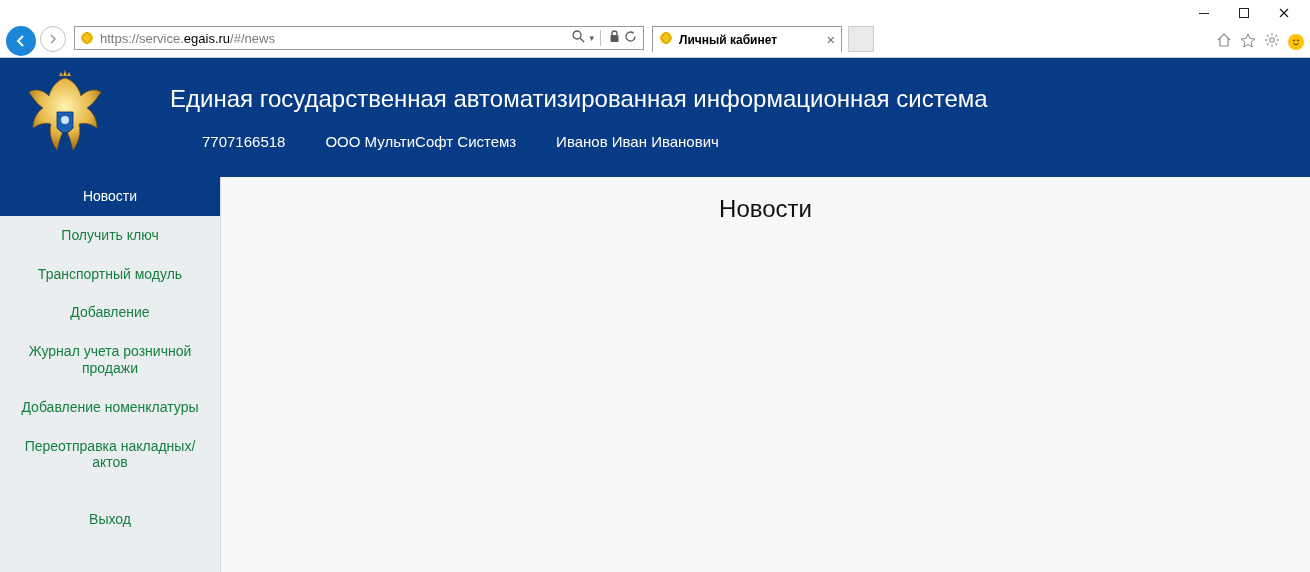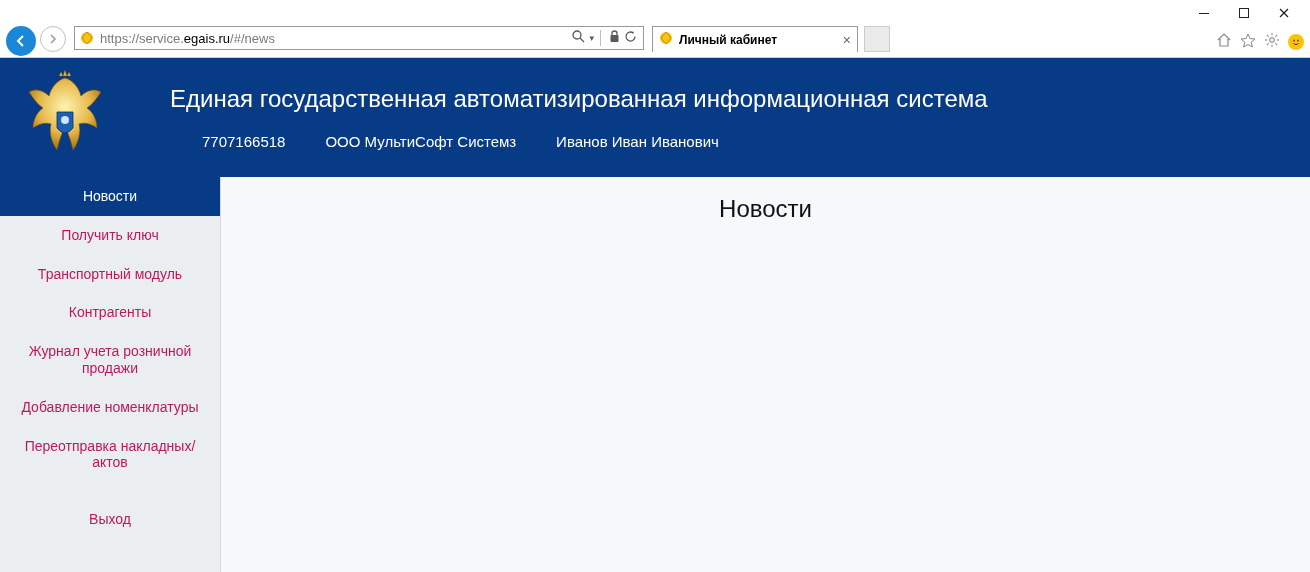--- a/index.html
+++ b/index.html
@@ -88,21 +88,21 @@
     font-size: 14px;
   }
   .url-sep {
     width: 1px;
     height: 16px;
     background: #c0c0c0;
     margin: 0 4px 0 2px;
   }
 
   .tab {
-    width: 206px;
+    width: 190px;
     height: 26px;
     border: 1px solid #9a9a9a;
     border-bottom: none;
     display: flex;
     align-items: center;
     padding: 0 6px;
     gap: 6px;
     background: #fff;
     margin-left: 4px;
     font-size: 12px;
@@ -168,21 +168,21 @@
     text-align: center;
   }
   .sidebar {
     width: 221px;
     background: #ebeef0;
     border-right: 1px solid #d8d8d8;
     font-size: 14px;
   }
   .sidebar-item {
     padding: 11px 16px;
-    color: #be185d;
+    color: #15803d;
     cursor: pointer;
     line-height: 1.2;
   }
   .sidebar-item.active {
     background: #083b85;
     color: #fff;
   }
   .content {
     flex: 1;
     background: #f7f8f9;
@@ -351,21 +351,21 @@
       <span>Иванов Иван Иванович</span>
     </div>
   </div>
 </div>
 
 <div class="page-body">
   <div class="sidebar">
     <div class="sidebar-item active"><span>Новости</span></div>
     <div class="sidebar-item"><span>Получить ключ</span></div>
     <div class="sidebar-item"><span>Транспортный модуль</span></div>
-    <div class="sidebar-item"><span>Контрагенты</span></div>
+    <div class="sidebar-item"><span>Добавление</span></div>
     <div class="sidebar-item"><span>Журнал учета розничной продажи</span></div>
     <div class="sidebar-item"><span>Добавление номенклатуры</span></div>
     <div class="sidebar-item"><span>Переотправка накладных/актов</span></div>
     <div class="sidebar-item" style="margin-top:18px"><span>Выход</span></div>
   </div>
   <div class="content">
     <div class="content-title">Новости</div>
   </div>
 </div>
 

